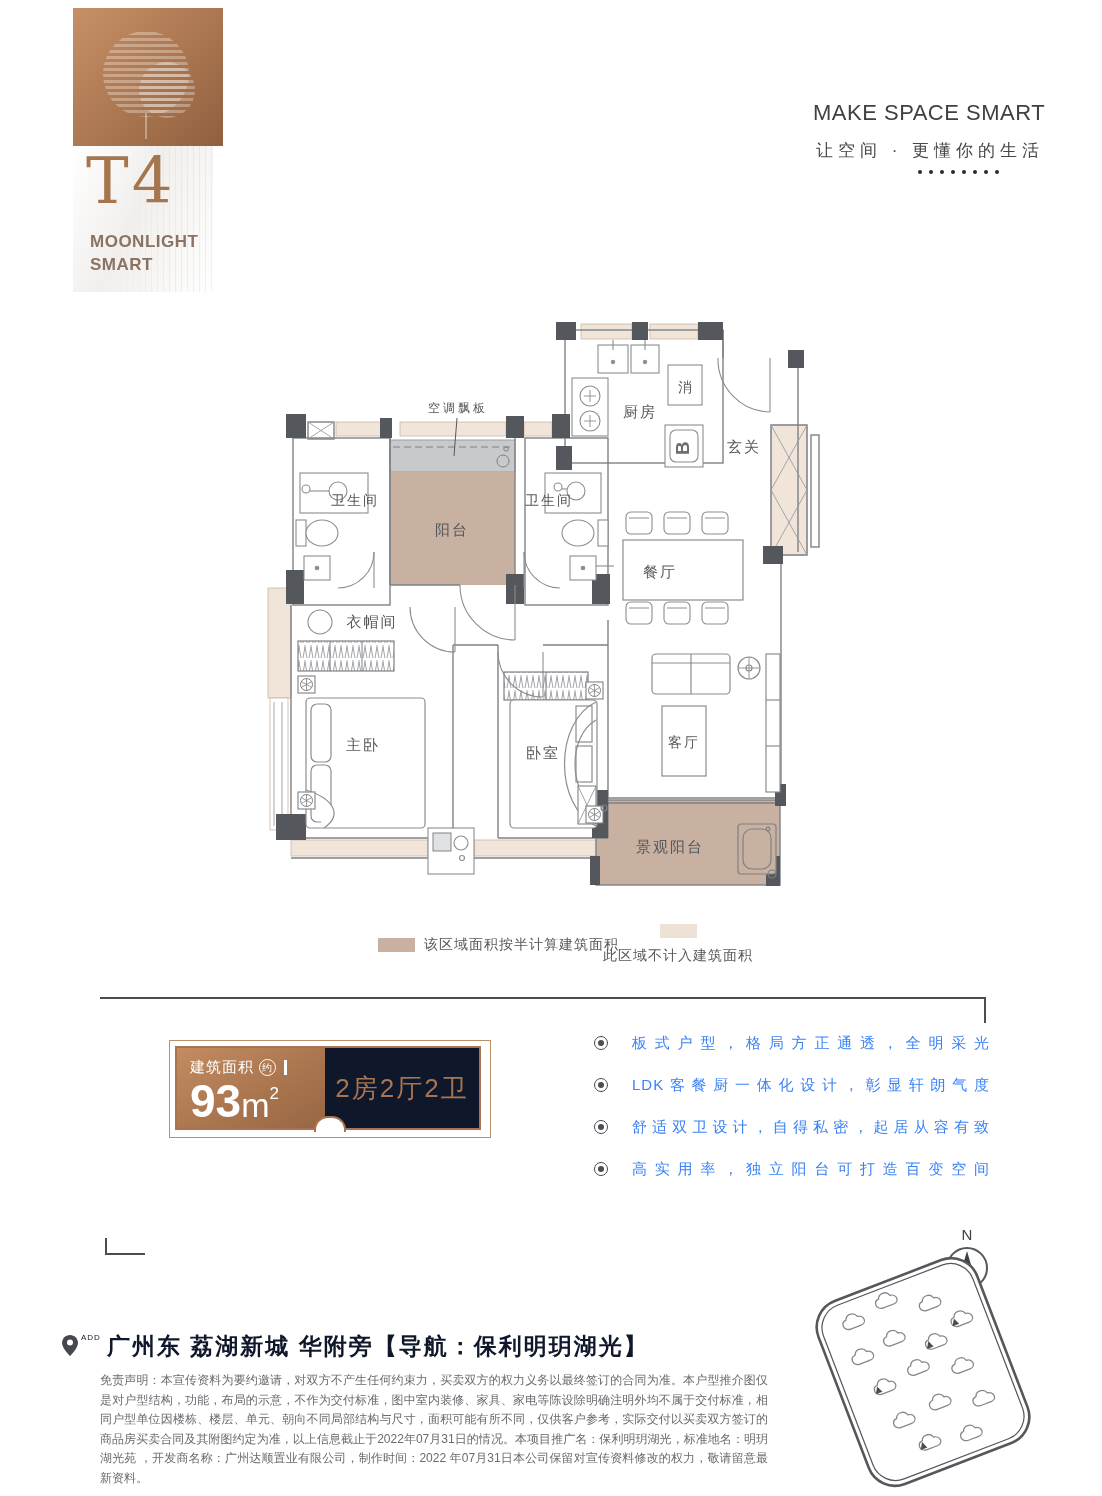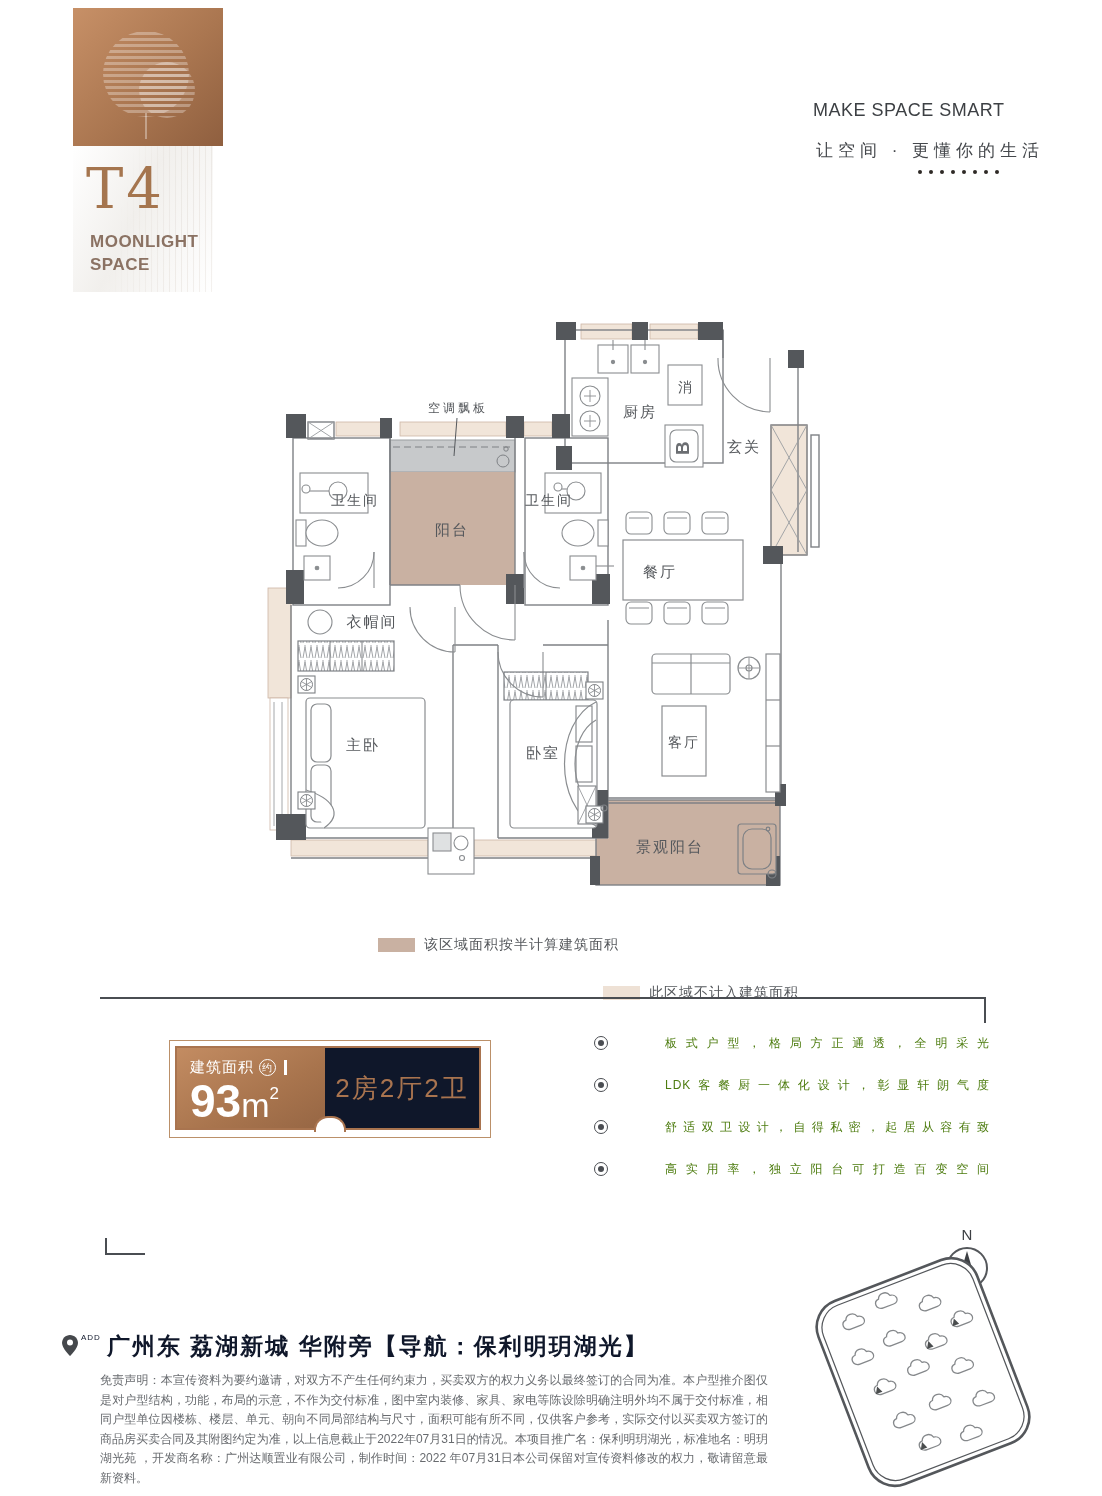--- a/index.html
+++ b/index.html
@@ -10,31 +10,31 @@
   
   #logo-square{left:73px;top:8px;width:150px;height:138px;
     background:linear-gradient(135deg,#c79067 0%,#b07c55 45%,#96664314 ,#91603f 100%);
     background:linear-gradient(135deg,#c79067 0%,#aa7650 55%,#8f5f3f 100%);}
   #logo-panel{left:73px;top:146px;width:140px;height:146px;
     background:linear-gradient(115deg,#ffffff 0%,#f1efec 45%,#ffffff 100%);}
   #logo-panel::before{content:"";position:absolute;inset:0;
     background:repeating-linear-gradient(90deg,rgba(150,125,100,.10) 0 1px,transparent 1px 6px);
     -webkit-mask-image:linear-gradient(100deg,transparent 35%,#000 75%);
             mask-image:linear-gradient(100deg,transparent 35%,#000 75%);}
-  #logo-t4{left:86px;top:156px;font-family:"DejaVu Serif","Liberation Serif",serif;
-    font-size:56px;font-weight:400;color:#a5754e;letter-spacing:3px;}
+  #logo-t4{left:86px;top:144px;font-family:"DejaVu Serif","Liberation Serif",serif;
+    font-size:64px;font-weight:400;color:#a5754e;letter-spacing:3px;}
   #logo-name{left:90px;top:230px;font-size:17px;font-weight:bold;color:#8b7263;line-height:23px;letter-spacing:.5px;}
-  #slogan-en{left:813px;top:100px;font-size:18px;color:#3d4044;letter-spacing:.5px;}
+  #slogan-en{left:813px;top:100px;font-size:22px;color:#3d4044;letter-spacing:.5px;}
   #slogan-cn{left:816px;top:139px;font-size:17px;color:#45484c;letter-spacing:5px;}
   #slogan-dots{left:918px;top:170px;display:flex;gap:7px;}
   #slogan-dots i{width:4px;height:4px;border-radius:50%;background:#2e2925;}
 
   
   .legend-item{display:flex;align-items:center;gap:9px;}
-  #legend-1{left:378px;top:936px;} #legend-2{left:603px;top:984px;}
+  #legend-1{left:378px;top:936px;} #legend-2{left:603px;top:924px;flex-direction:column;}
   .swatch{width:37px;height:14px;display:inline-block;}
   .legend-label{font-size:14px;color:#55585c;letter-spacing:1px;}
 
   
   #rule-top{left:100px;top:997px;width:886px;border-top:2px solid #4a4d52;}
   #rule-top-hook{left:984px;top:997px;height:26px;border-left:2px solid #4a4d52;}
   #corner-bl{left:105px;top:1238px;width:38px;height:15px;border-left:2px solid #4a4d52;border-bottom:2px solid #4a4d52;}
 
   
   #spec-outer{left:169px;top:1040px;width:320px;height:96px;border:1px solid #bb9069;}
@@ -52,21 +52,21 @@
   .spec-right{flex:1;display:flex;align-items:center;justify-content:center;}
   #spec-layout{font-size:26px;color:#a9744f;letter-spacing:2px;}
   #spec-notch{left:314px;top:1116px;width:28px;height:14px;background:#fff;border:2px solid #a9744f;border-bottom:none;
     border-radius:14px 14px 0 0;z-index:3;}
 
   
   #features{left:594px;top:1022px;width:396px;}
   .feature-row{display:flex;align-items:center;height:42px;}
   .bullet{width:12px;height:12px;border:1.6px solid #4a4d52;border-radius:50%;position:relative;margin-right:24px;flex:none;}
   .bullet::after{content:"";position:absolute;inset:3px;background:#4a4d52;border-radius:50%;}
-  .feature-text{flex:1;font-size:12px;color:#4d7c0f;letter-spacing:1px;text-align:justify;text-align-last:justify;margin-left:33px;}
+  .feature-text{flex:1;font-size:15px;color:#3b82f6;letter-spacing:1px;text-align:justify;text-align-last:justify;}
 
   
   #address{left:62px;top:1331px;width:900px;text-align:left;font-size:23px;font-weight:bold;
     color:#0f172a;letter-spacing:2px;}
   #address .add-sup{font-size:8px;font-weight:normal;vertical-align:14px;letter-spacing:1px;margin:0 6px 0 3px;}
   #disclaimer{left:100px;top:1371px;width:668px;font-size:12px;line-height:19.5px;color:#686b6f;text-align:justify;}
 
   svg text{font-family:"Liberation Sans","DejaVu Sans",sans-serif;}
 </style>
 </head>
@@ -81,21 +81,21 @@
     </defs>
     <circle cx="73" cy="66" r="43" fill="url(#moonstripes)"></circle>
     <circle cx="94" cy="82" r="28" fill="url(#moonstripes)"></circle>
     <rect x="72" y="105" width="2" height="26" fill="rgba(255,255,255,0.35)"></rect>
   </svg>
 </div>
 <div class="abs" id="logo-panel"></div>
 <div class="abs" id="logo-t4">T4</div>
 <div class="abs" id="logo-name">
   <div>MOONLIGHT</div>
-  <div>SPACE</div>
+  <div>SMART</div>
 </div>
 <div class="abs" id="slogan-en">MAKE SPACE SMART</div>
 <div class="abs" id="slogan-cn">让空间 · 更懂你的生活</div>
 <div class="abs" id="slogan-dots">
   <i></i>
     <i></i>
     <i></i>
     <i></i>
     <i></i>
     <i></i>

